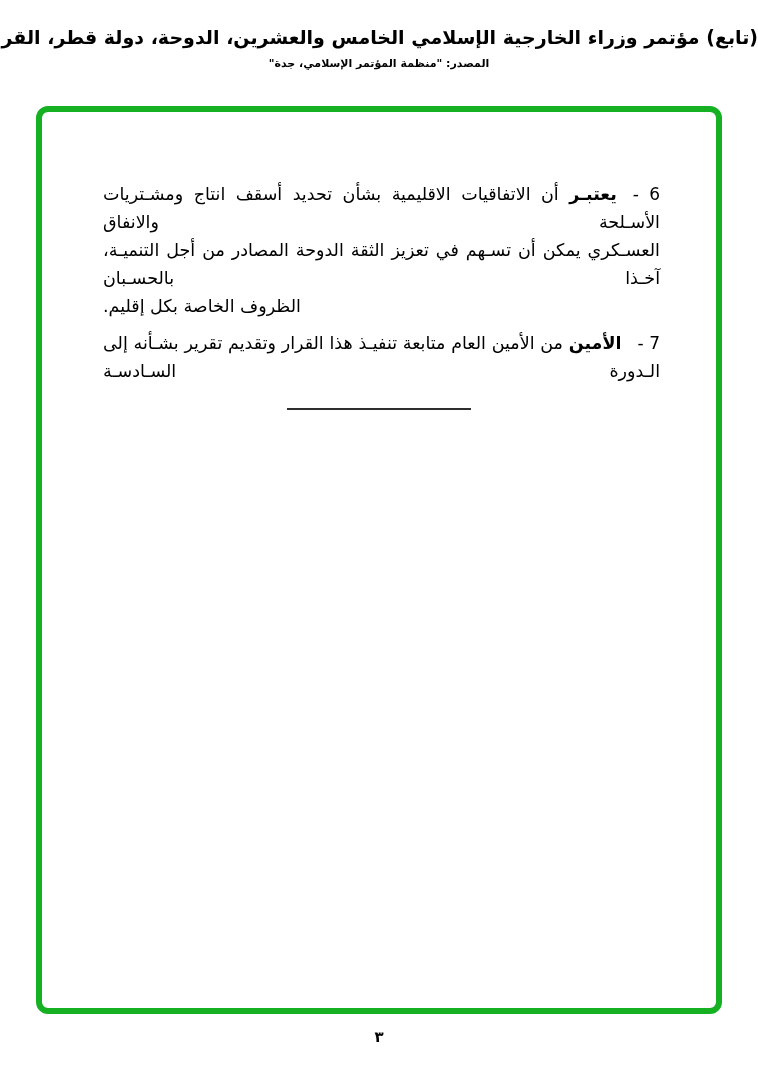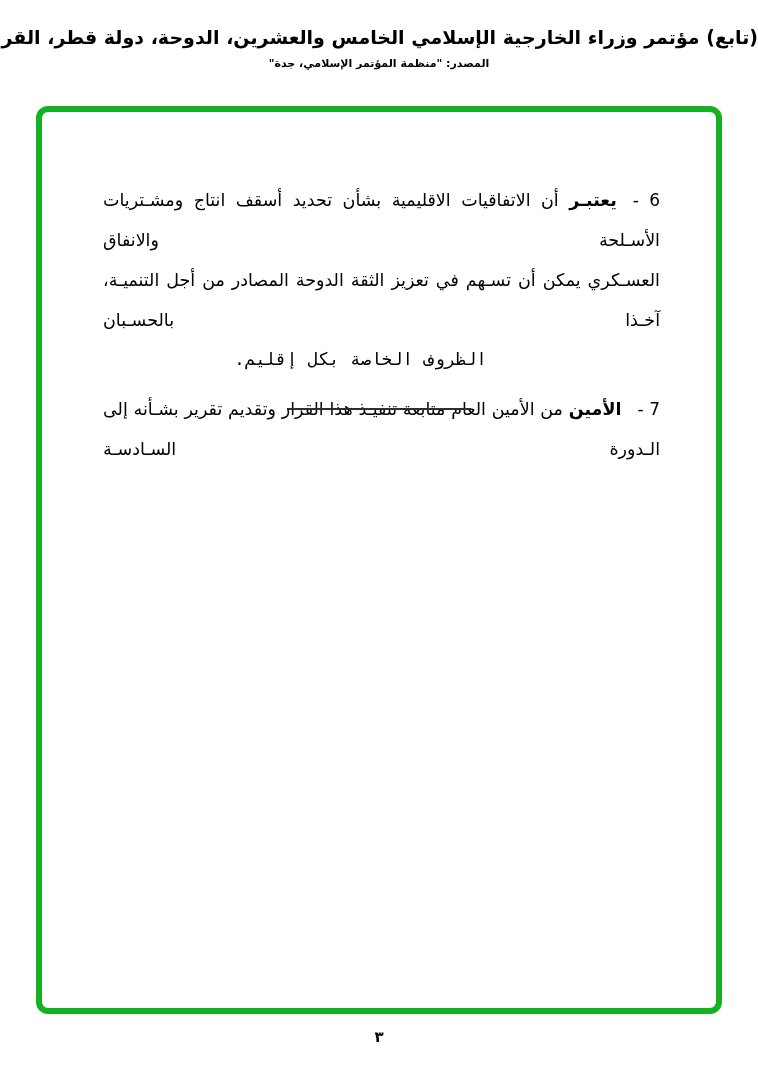--- a/index.html
+++ b/index.html
@@ -29,26 +29,26 @@
     width: 686px; height: 908px;
     box-sizing: border-box;
     border: 6px solid #15b123;
     border-radius: 12px;
     background: transparent;
   }
 
   
   .clauses {
     position: absolute; top: 180px; left: 103px; right: 98px;
-    direction: rtl; font-size: 17.5px; line-height: 40px;
+    direction: rtl; font-size: 17.5px; line-height: 28px;
   }
   .para { margin: 0 0 9px 0; }
   .pline { direction: rtl; }
   .jline { text-align: justify; text-align-last: justify; }
-  .lline { text-align: center; padding-right: 42px; font-family: Liberation Mono, monospace; }
+  .lline { text-align: left; padding-right: 42px; }
   .clause-num { margin-left: 16px; font-size: 17px; white-space: nowrap; }
   .clause-keyword { font-weight: 700; }
 
   
   .divider {
     position: absolute; left: 287px; top: 408px;
     width: 184px; height: 2px; background: #2e2e2e;
   }
 
   

